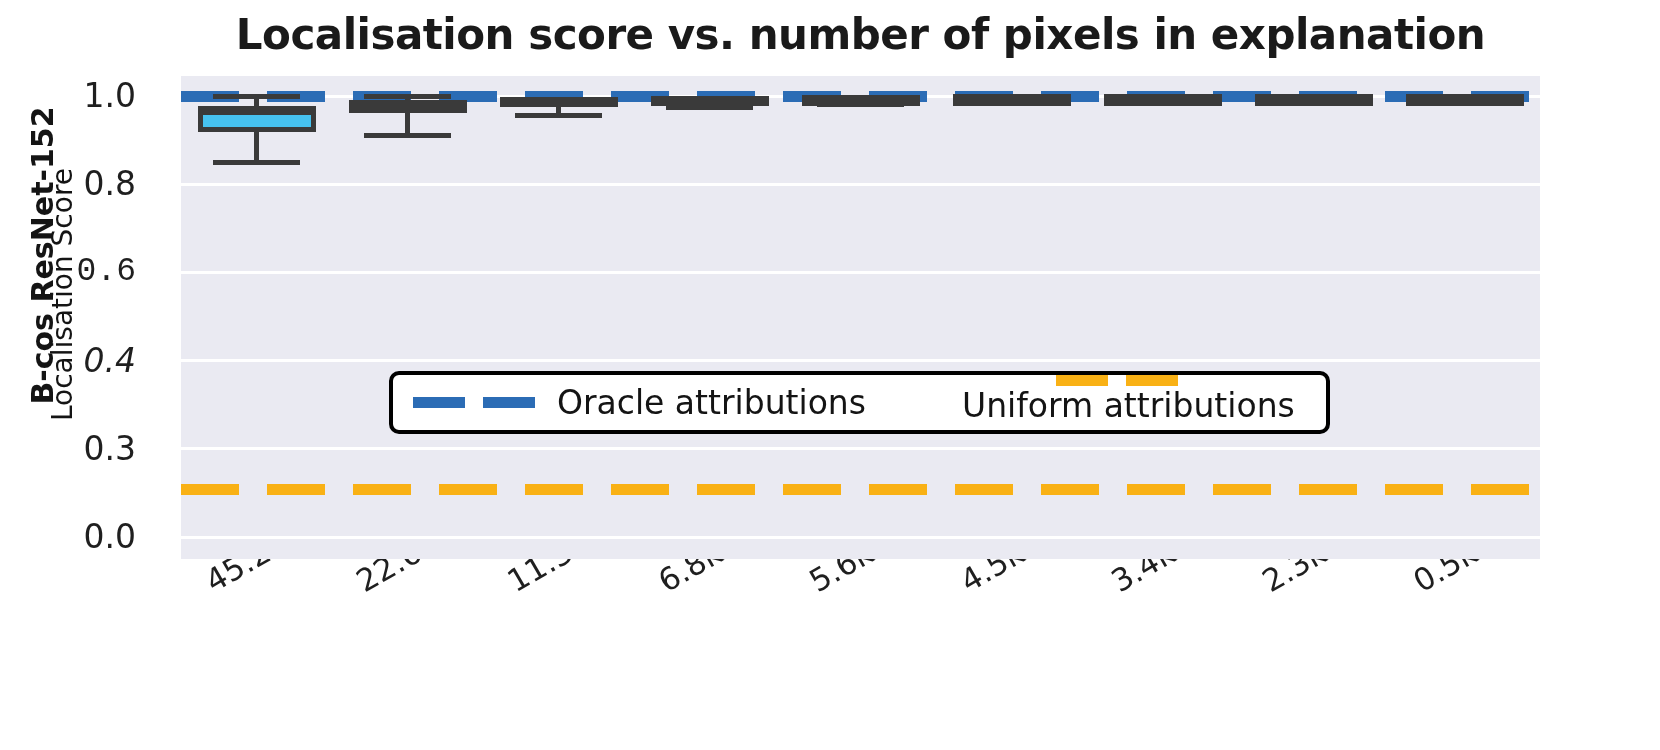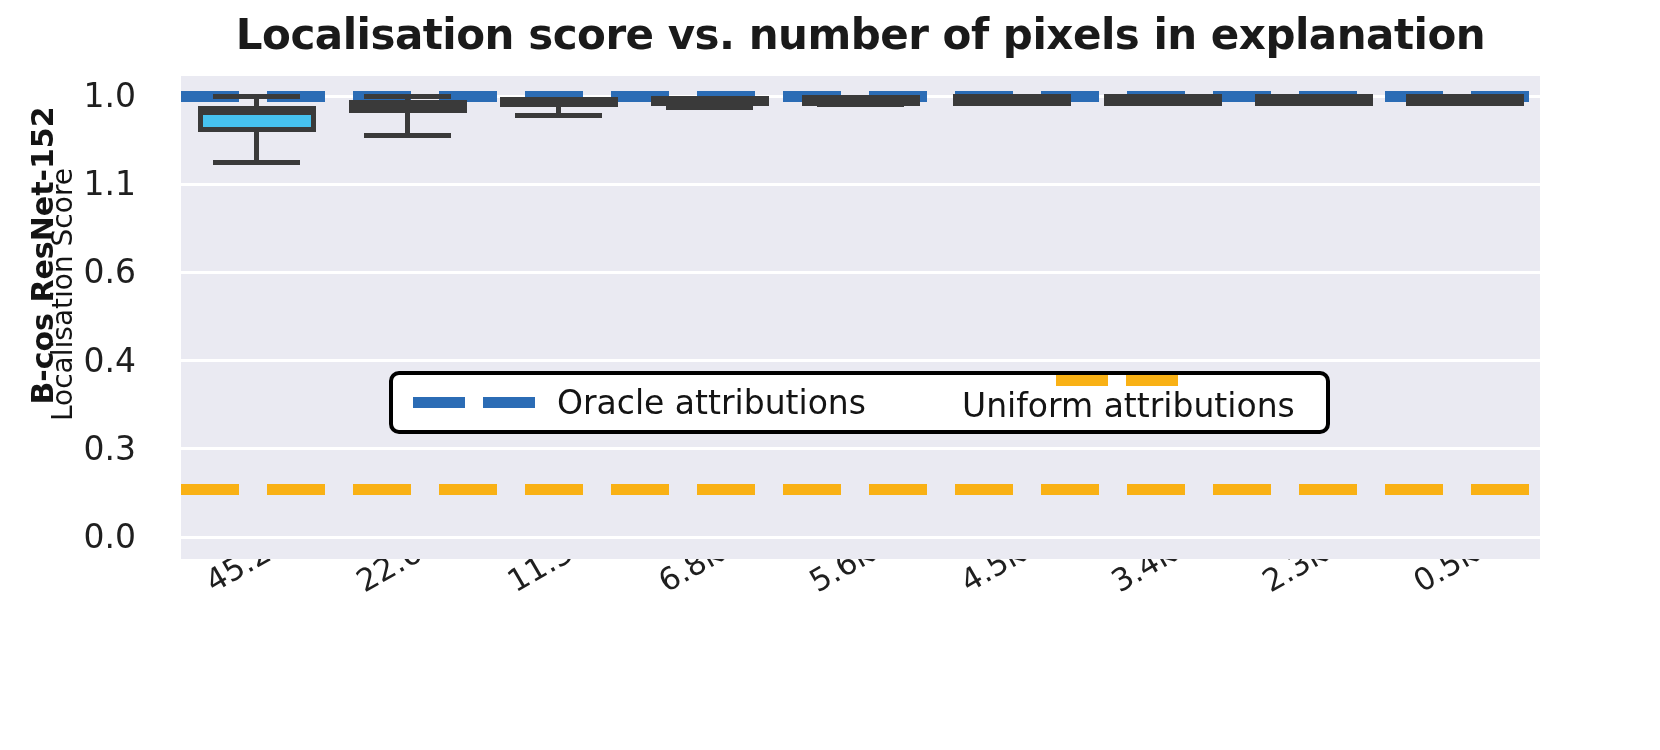--- a/index.html
+++ b/index.html
@@ -102,23 +102,23 @@
 
 <div id="root">
 
   <div class="chart-title">Localisation score vs. number of pixels in explanation</div>
 
   <div class="ylabel-outer">B-cos ResNet-152</div>
   <div class="ylabel-inner">Localisation Score</div>
 
   <div id="yticks">
       <div class="ytick" style="top: 79px;">1.0</div>
-      <div class="ytick" style="top: 167.2px;">1.1</div>
-      <div class="ytick" style="top: 255.4px;">0.6</div>
-      <div class="ytick" style="top: 343.6px;">0.4</div>
+      <div class="ytick" style="top: 167.2px;">0.8</div>
+      <div class="ytick" style="top: 255.4px; font-family: Liberation Mono, monospace;">0.6</div>
+      <div class="ytick" style="top: 343.6px; font-style: italic;">0.4</div>
       <div class="ytick" style="top: 431.8px;">0.3</div>
       <div class="ytick" style="top: 520px;">0.0</div>
     </div>
   <div id="xticks">
       <div class="xtick" style="left: 198.5px;">45.2k</div>
       <div class="xtick" style="left: 349.5px;">22.6k</div>
       <div class="xtick" style="left: 500.5px;">11.3k</div>
       <div class="xtick" style="left: 651.5px;">6.8k</div>
       <div class="xtick" style="left: 802.5px;">5.6k</div>
       <div class="xtick" style="left: 953.5px;">4.5k</div>

